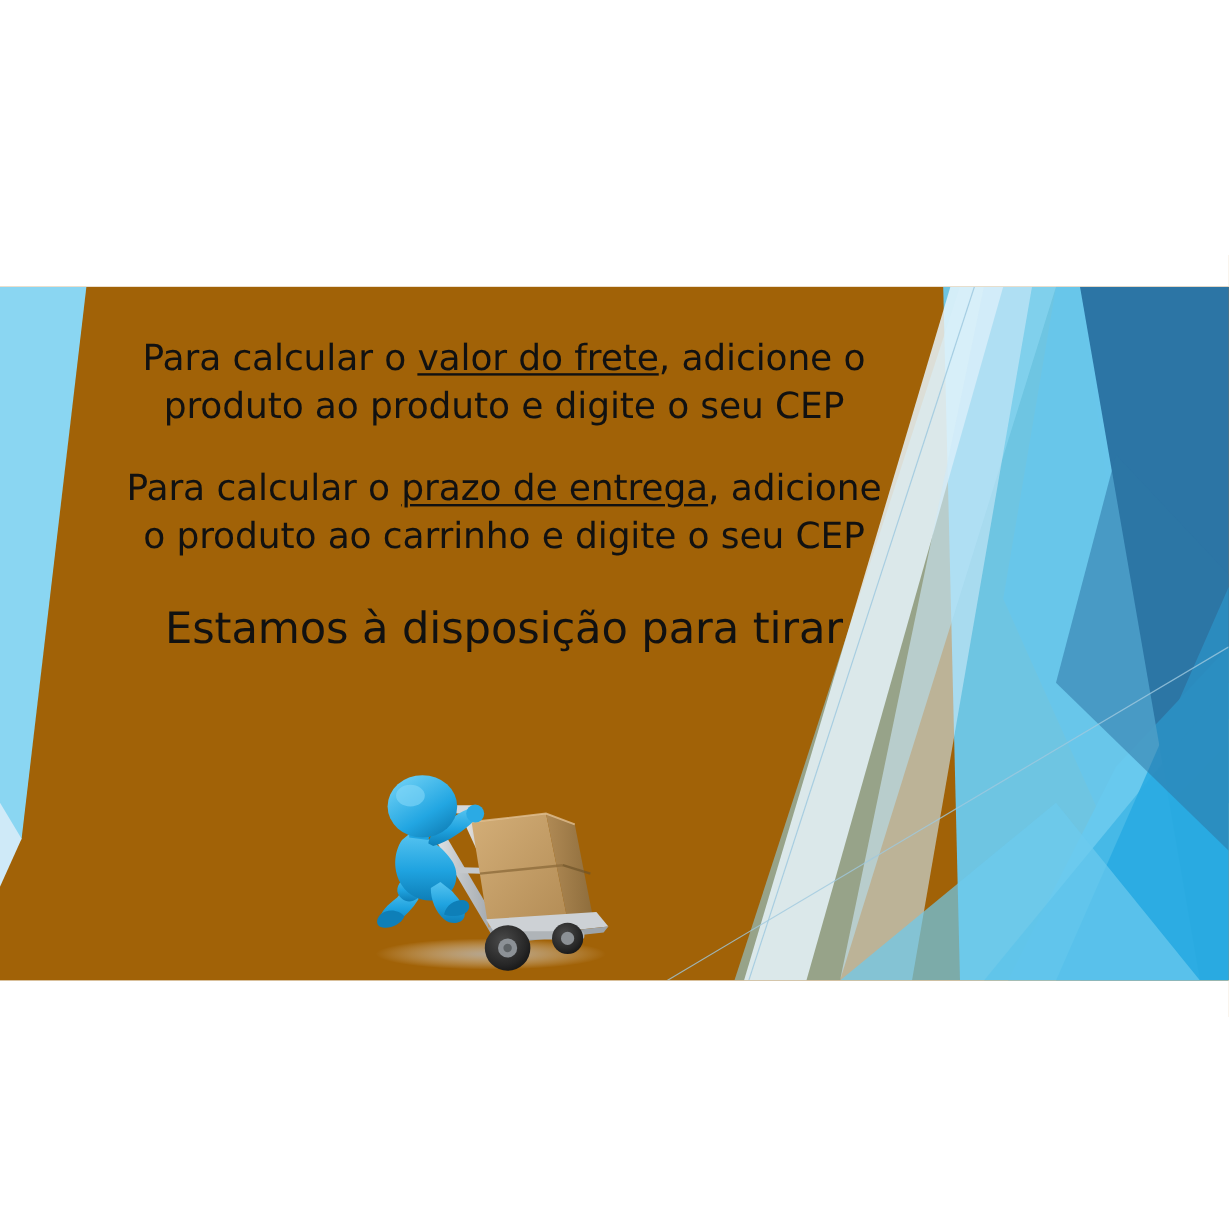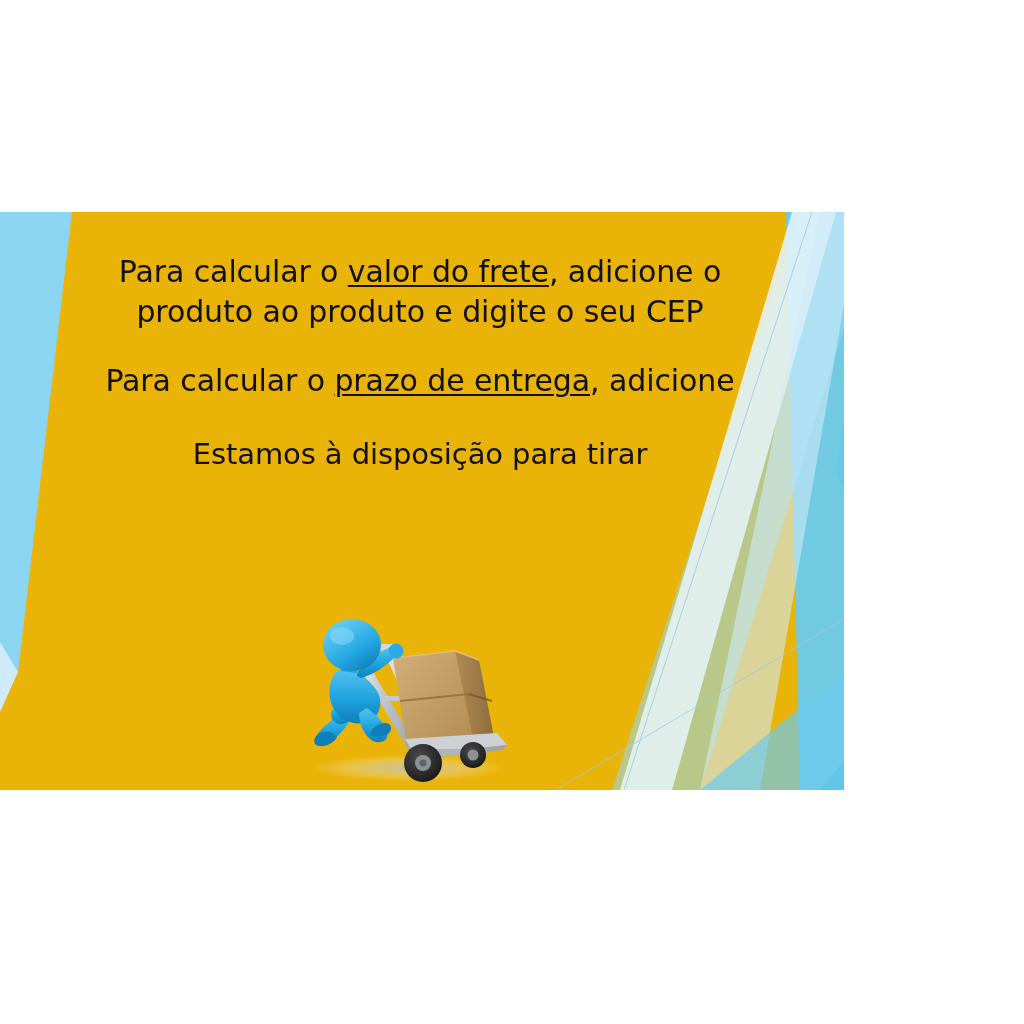--- a/index.html
+++ b/index.html
@@ -7,40 +7,40 @@
   body{
     width:1024px;height:1024px;
     background:#ffffff;
     font-family:"DejaVu Sans", sans-serif;
     overflow:hidden;
   }
   #stage{position:relative;width:1024px;height:1024px;background:#ffffff;}
 
   
   #slide{
-    position:absolute;left:0;top:212px;width:844px;height:578px;
-    background:#eab308;overflow:hidden;
+    position:absolute;left:0;top:239px;width:1024px;height:578px;
+    background:#a16207;overflow:hidden;
   }
 
   
   .deco{position:absolute;top:0;left:0;width:1024px;height:578px;}
 
   
   #textblock{
     position:absolute;left:60px;top:40px;width:720px;
     text-align:center;
     color:#111111;
     font-size:30px;
     line-height:1.32;
     letter-spacing:-0.1px;
   }
   .para{margin:0 0 0 0;}
   .para.p1{margin-bottom:30px;}
   .para.p2{margin-bottom:12px;}
-  .para.p3{font-size:29px;margin-top:34px;}
+  .para.p3{font-size:36px;margin-top:34px;}
   .ul{text-decoration:underline;text-decoration-thickness:2px;text-underline-offset:3px;}
 
   
   #illus{
     position:absolute;left:297px;top:405px;width:216px;height:170px;
   }
   #illus svg{display:block;width:216px;height:170px;}
 </style>
 </head>
 <body>
@@ -85,20 +85,21 @@
 
     <div id="textblock">
 
       <p class="para p1">
         <span>Para calcular o </span><span class="ul">valor do frete</span><span>,  adicione o</span><br>
         <span>produto ao produto e digite o seu CEP</span>
       </p>
 
       <p class="para p2">
         <span>Para calcular o </span><span class="ul">prazo de entrega</span><span>,  adicione</span><br>
+        <span>o produto ao carrinho e digite o seu CEP</span>
       </p>
 
       <p class="para p3">
         <span>Estamos à disposição para tirar</span><br>
       </p>
     </div>
 
     <div id="illus">
       <svg viewBox="0 0 216 170">
         <defs>

